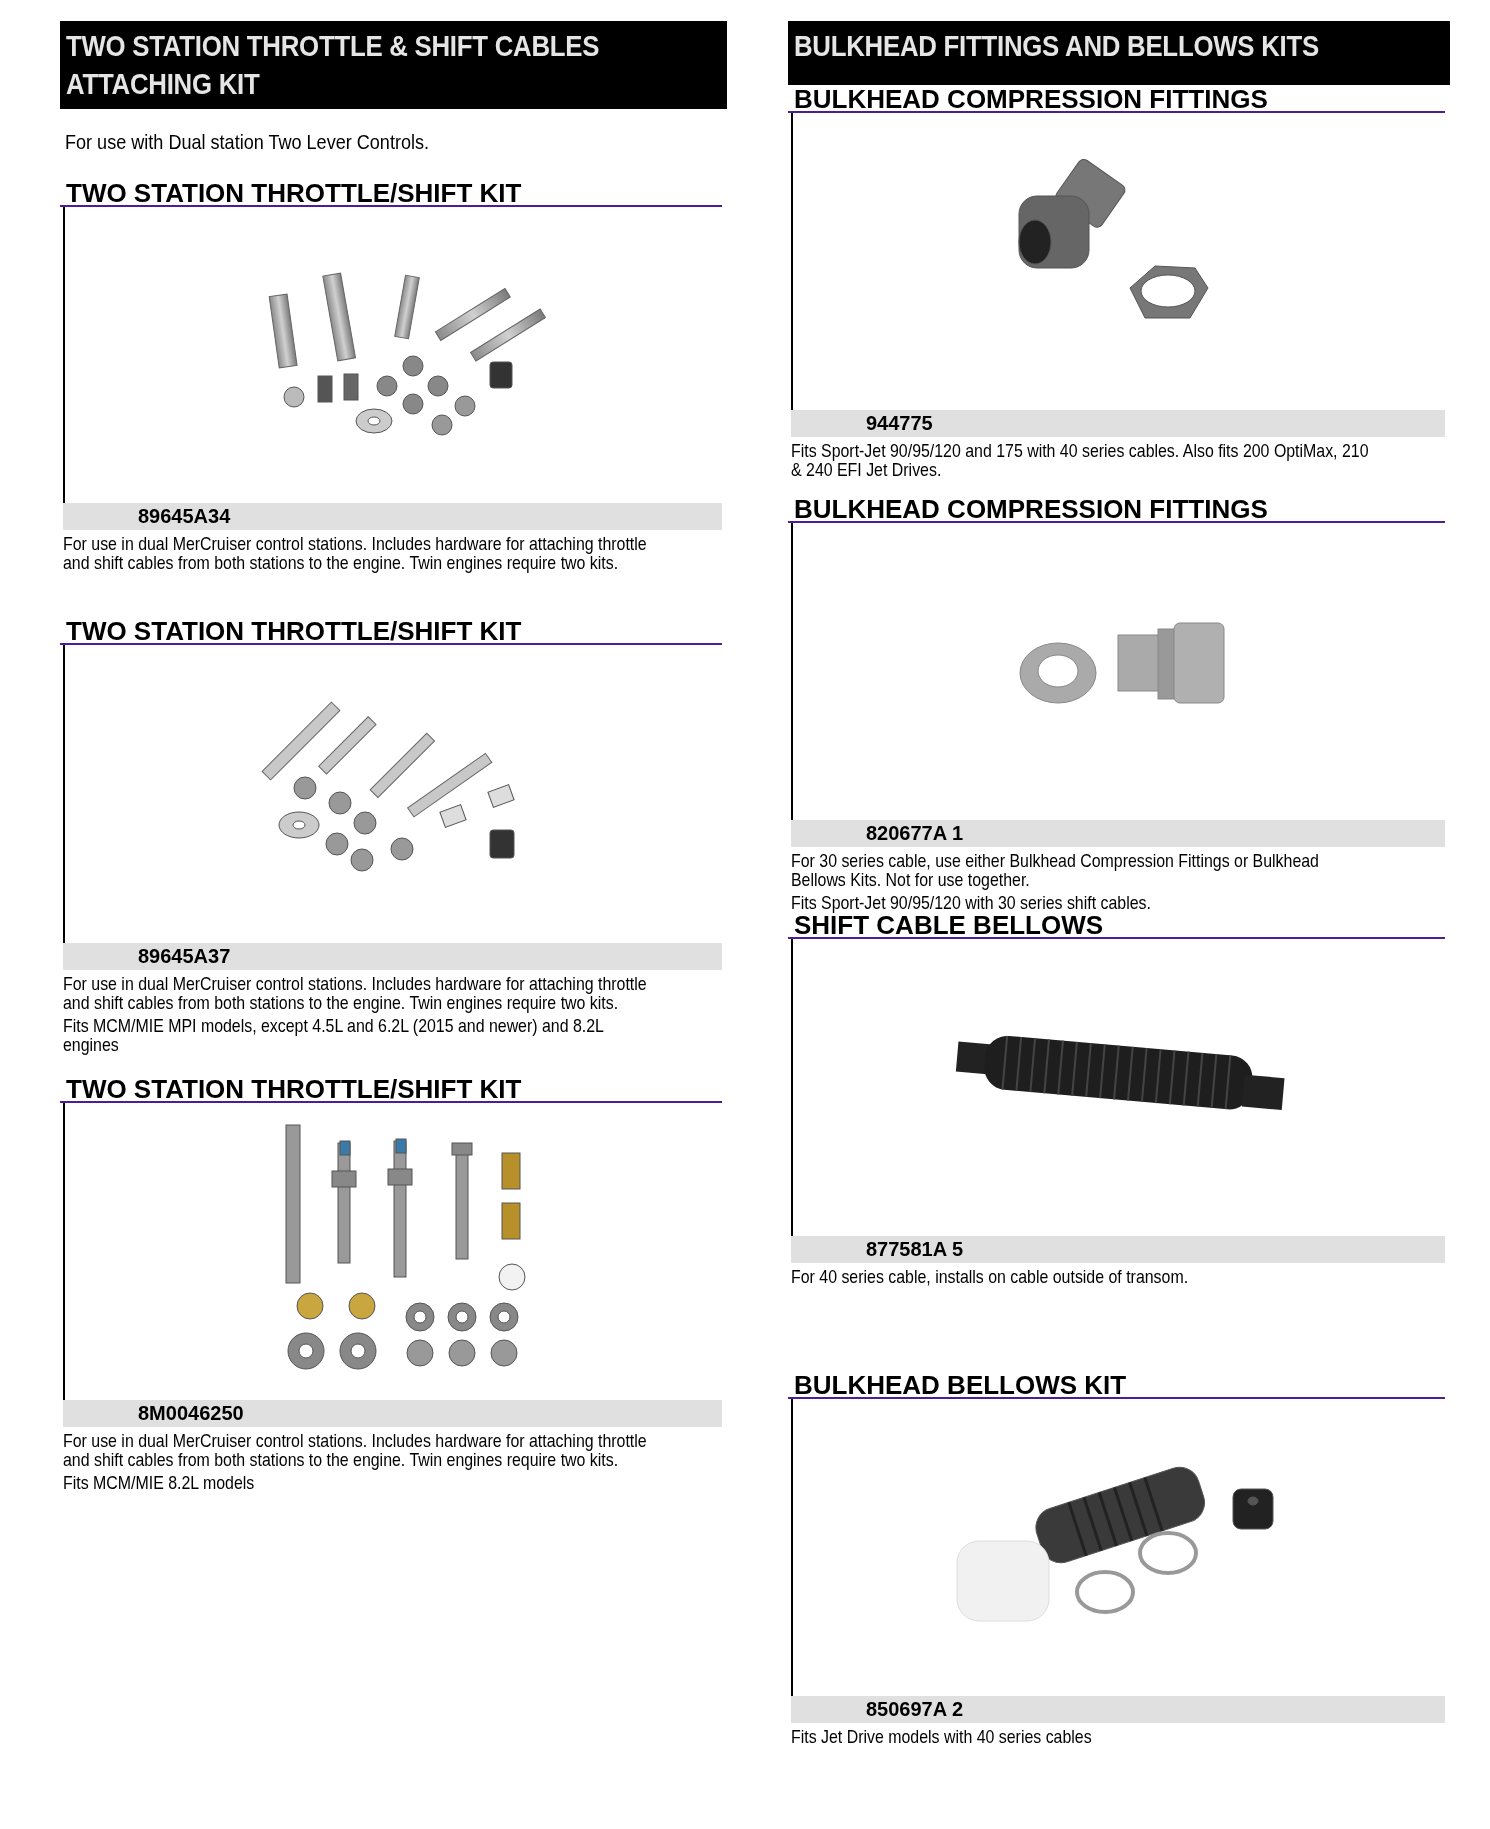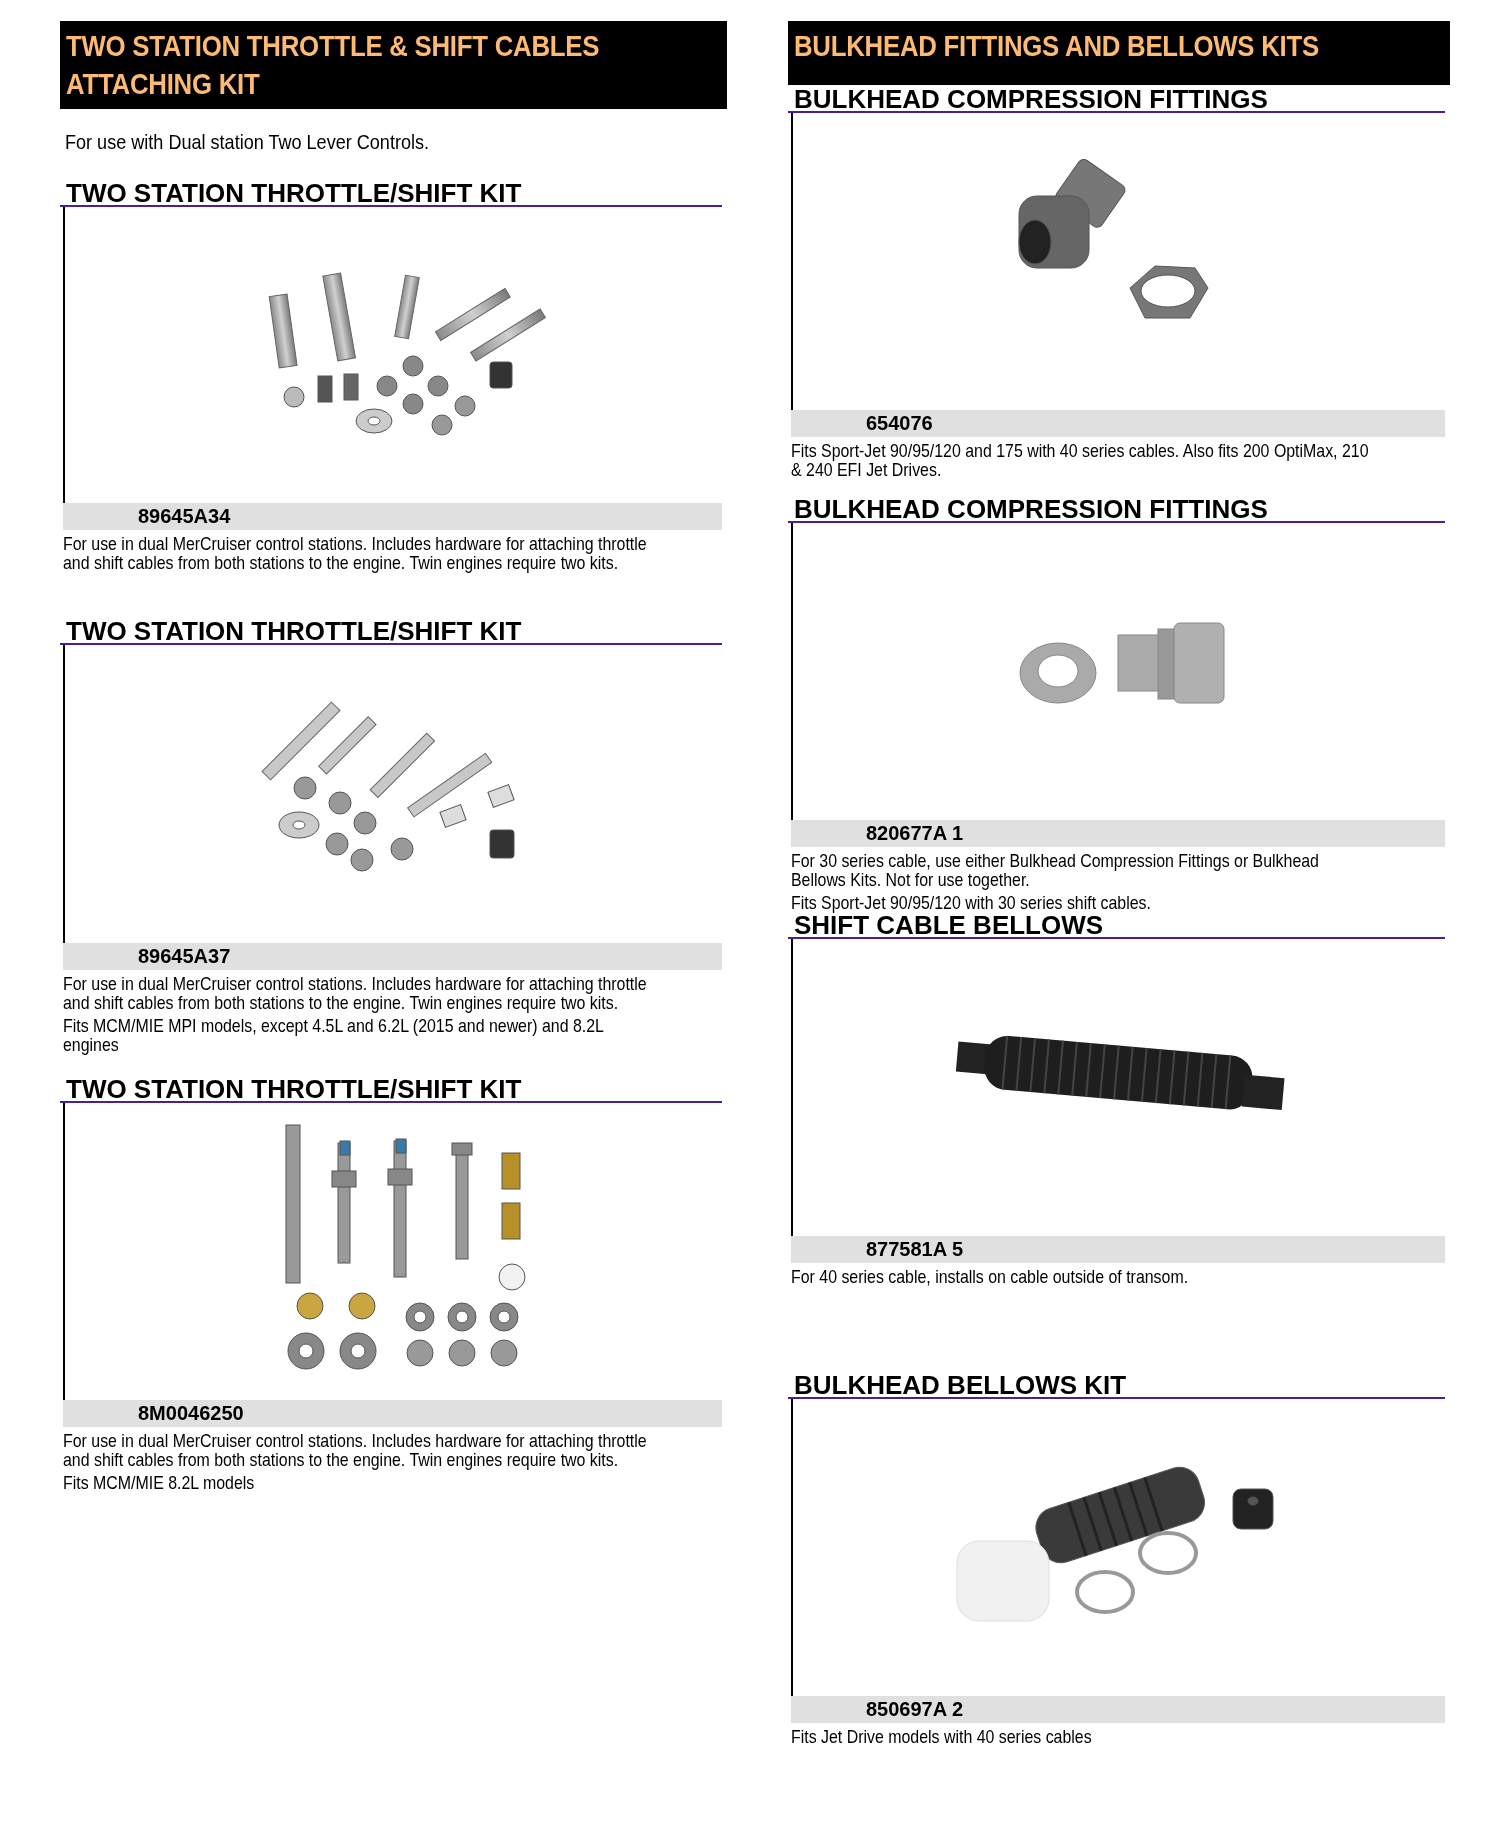--- a/index.html
+++ b/index.html
@@ -4,21 +4,21 @@
 <style>
   * { box-sizing: border-box; margin: 0; padding: 0; }
   html, body { width: 1490px; height: 1829px; background: #ffffff; overflow: hidden; }
   body { position: relative; font-family: "Liberation Sans", sans-serif; color: #000; }
 
   .col { position: absolute; top: 0; }
   .col-left { left: 60px; width: 667px; }
   .col-right { left: 788px; width: 662px; }
 
   .main-header {
-    background: #000; color: #fdba74;
+    background: #000; color: #e5e5e5;
     font-family: "Liberation Sans", sans-serif;
     font-weight: bold;
     font-size: 30px; line-height: 38px;
     padding: 6px 6px 2px 6px;
     letter-spacing: -0.3px;
     transform-origin: left top;
   }
   .main-header span { display: inline-block; transform: scaleX(0.86); transform-origin: left center; white-space: nowrap; }
 
   .intro {
@@ -207,21 +207,21 @@
       <svg width="240" height="220" style="left:212px; top:25px;" viewBox="0 0 240 220">
         <g stroke="#555" stroke-width="1">
           <rect x="58" y="30" width="55" height="50" rx="6" fill="#777" transform="rotate(35 85 55)"></rect>
           <rect x="14" y="58" width="70" height="72" rx="18" fill="#666"></rect>
           <ellipse cx="30" cy="104" rx="16" ry="22" fill="#222"></ellipse>
           <polygon points="125,150 150,128 190,130 203,150 185,180 140,180" fill="#777"></polygon>
           <ellipse cx="163" cy="153" rx="27" ry="16" fill="#fff"></ellipse>
         </g>
       </svg>
     </div>
-    <div class="part-bar">654076</div>
+    <div class="part-bar">944775</div>
     <div class="desc">
       <p>
           <span>Fits Sport-Jet 90/95/120 and 175 with 40 series cables. Also fits 200 OptiMax, 210</span>
           <span>&amp; 240 EFI Jet Drives.</span>
         </p>
     </div>
   </div>
 
   <div class="section" style="top:497px; width:657px;">
     <div class="sec-title">BULKHEAD COMPRESSION FITTINGS</div>

